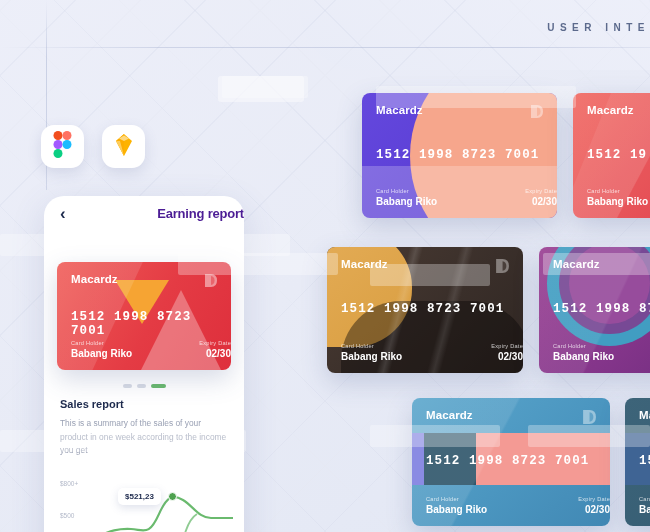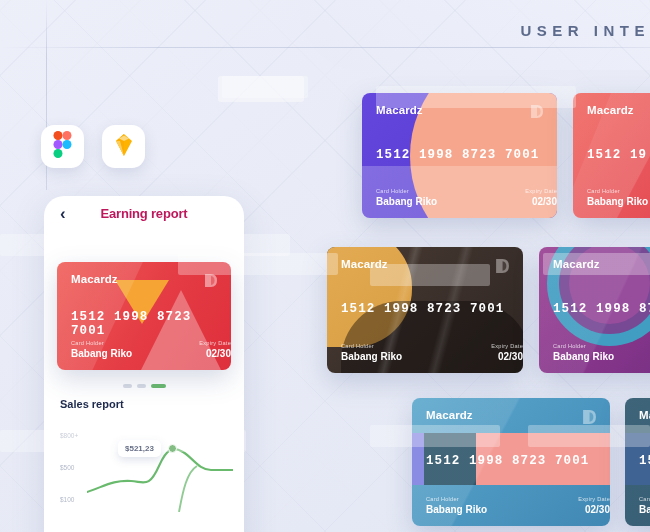--- a/index.html
+++ b/index.html
@@ -73,22 +73,22 @@
     background:#fff; border-radius:20px 20px 0 0;
     box-shadow:0 10px 34px rgba(80,95,150,.16);
     overflow:hidden;
   }
   .ph-head { position:relative; height:38px; }
   .ph-back {
     position:absolute; left:16px; top:9px; font-size:17px; color:#1d2a4d;
     font-weight:bold; line-height:1;
   }
   .ph-title {
-    position:absolute; left:0; right:0; top:10px; text-align:center;
-    font-size:13px; font-weight:bold; color:#be185d; letter-spacing:-.2px;
+    position:absolute; left:0; right:0; top:10px; text-align:right;
+    font-size:13px; font-weight:bold; color:#4c1d95; letter-spacing:-.2px;
   }
   .ph-card-wrap { padding:0 13px; }
   .dots { display:flex; gap:5px; justify-content:center; margin-top:14px; }
   .dash { width:9px; height:4px; border-radius:2px; background:#d7dbe5; }
   .dash.on { background:#6aba6e; width:15px; }
   .sec { padding:10px 16px 0; }
   .sec-title { font-size:11px; font-weight:bold; color:#1d2a4d; }
   .sec-desc { margin-top:7px; font-size:8.4px; line-height:1.62; color:#9aa1b4; }
 
   
@@ -128,21 +128,21 @@
 <body>
 
 <div id="stage">
   <div class="panel-rounded"></div>
   <div class="panel-rounded tr"></div>
   <div class="wm"></div>
   <div class="wm2"></div>
   <div class="hr-line"></div>
   <div class="edge-line"></div>
 
-  <div style="position:absolute;right:0;top:22px;font-size:15px;letter-spacing:5.5px;color:#5c6a8c;font-weight:bold;">USER INTE</div>
+  <div style="position:absolute;right:0;top:22px;font-size:10px;letter-spacing:5.5px;color:#5c6a8c;font-weight:bold;">USER INTE</div>
 
   <div class="hl-hi"></div>
 
   <div class="badges">
     <div class="badge">
       <span>
         <svg width="19" height="27" viewBox="0 0 19 27">
           <circle cx="5" cy="4.5" r="4.5" fill="#f24e1e"></circle>
           <circle cx="14" cy="4.5" r="4.5" fill="#ff7262"></circle>
           <circle cx="5" cy="13.5" r="4.5" fill="#a259ff"></circle>
@@ -199,20 +199,21 @@
     </div>
 
     <div class="dots">
       <span class="dash"></span>
       <span class="dash"></span>
       <span class="dash on"></span>
     </div>
 
     <div class="sec">
       <div class="sec-title">Sales report</div>
+      <div class="sec-desc">This is a summary of the sales of your product in one week according to the income you get</div>
 
       <div class="chart">
         <div class="yl" style="top:6px">$800+</div>
         <div class="yl" style="top:38px">$500</div>
         <div class="yl" style="top:70px">$100</div>
         <svg width="146" height="86" viewBox="0 0 146 86">
           <path d="M0 66 C18 60 26 54 44 55 C58 56 62 62 72 40 C80 22 86 20 96 26 C106 32 112 44 124 44 L146 44" fill="none" stroke="#6aba6e" stroke-width="2.1" stroke-linecap="round"></path>
           <path d="M92 86 C96 64 100 46 110 40" fill="none" stroke="#6aba6e" stroke-width="1.9" opacity=".75"></path>
         </svg>
         <div class="tip">$521,23</div>

